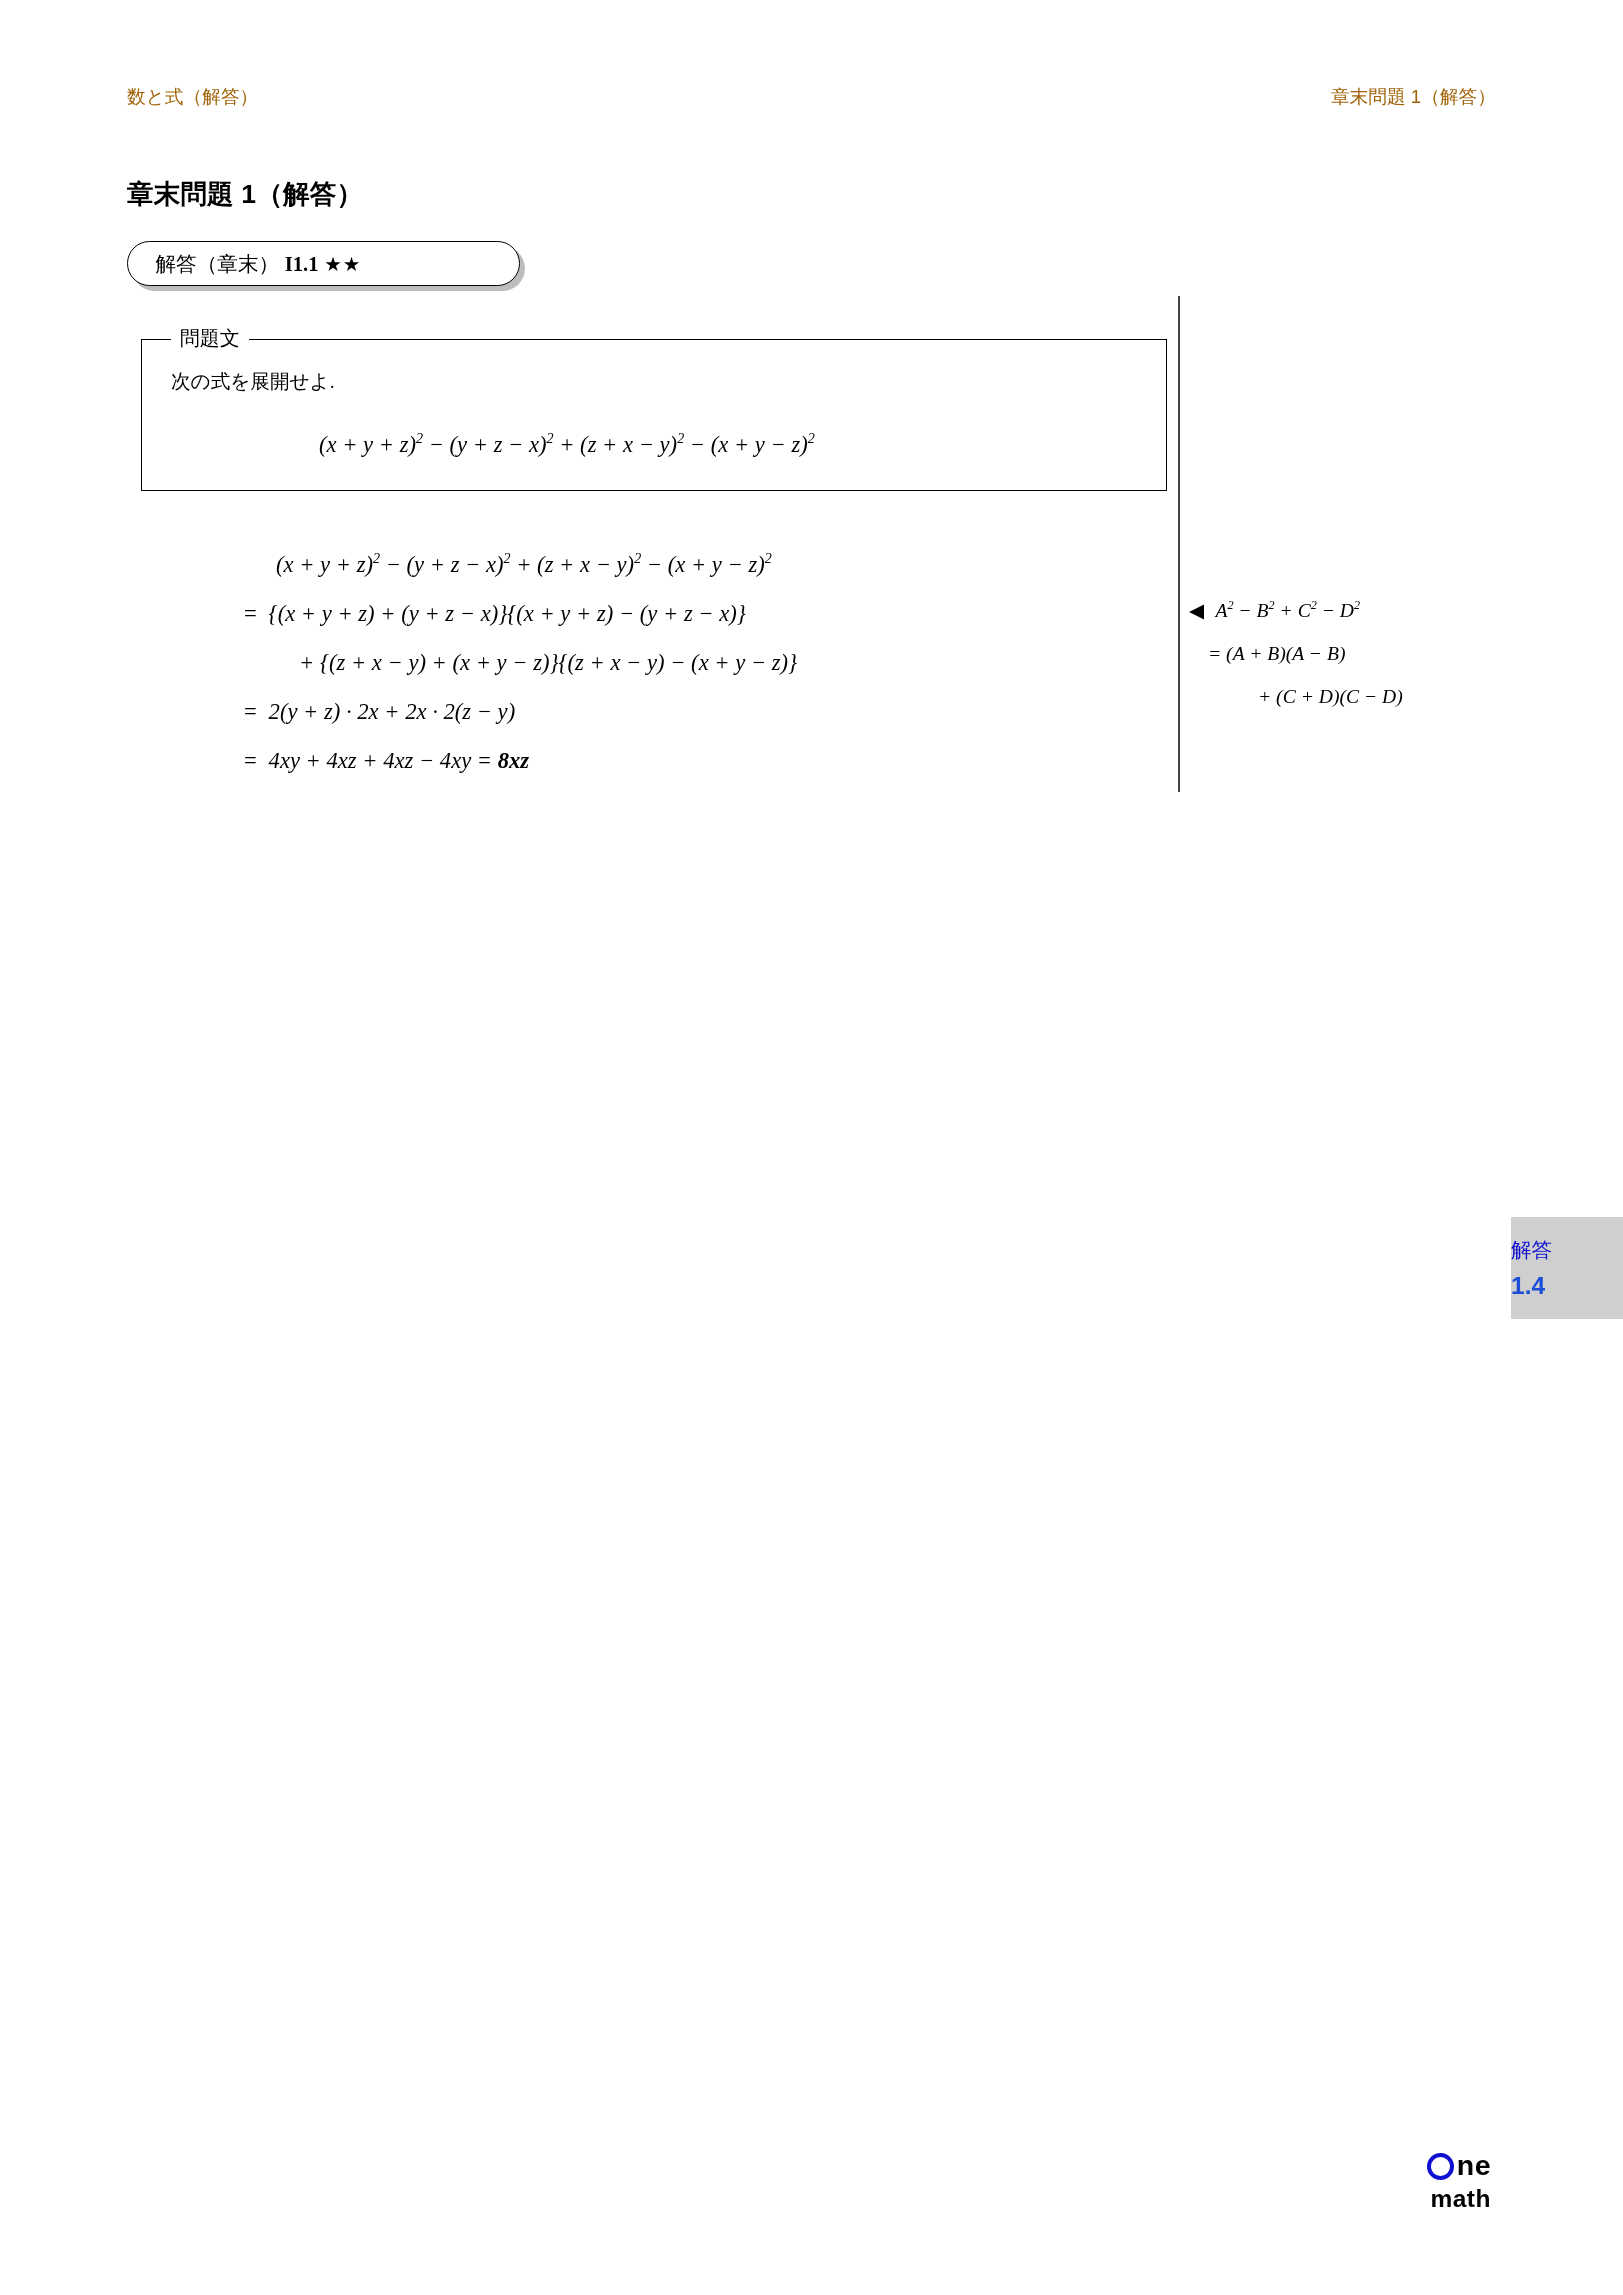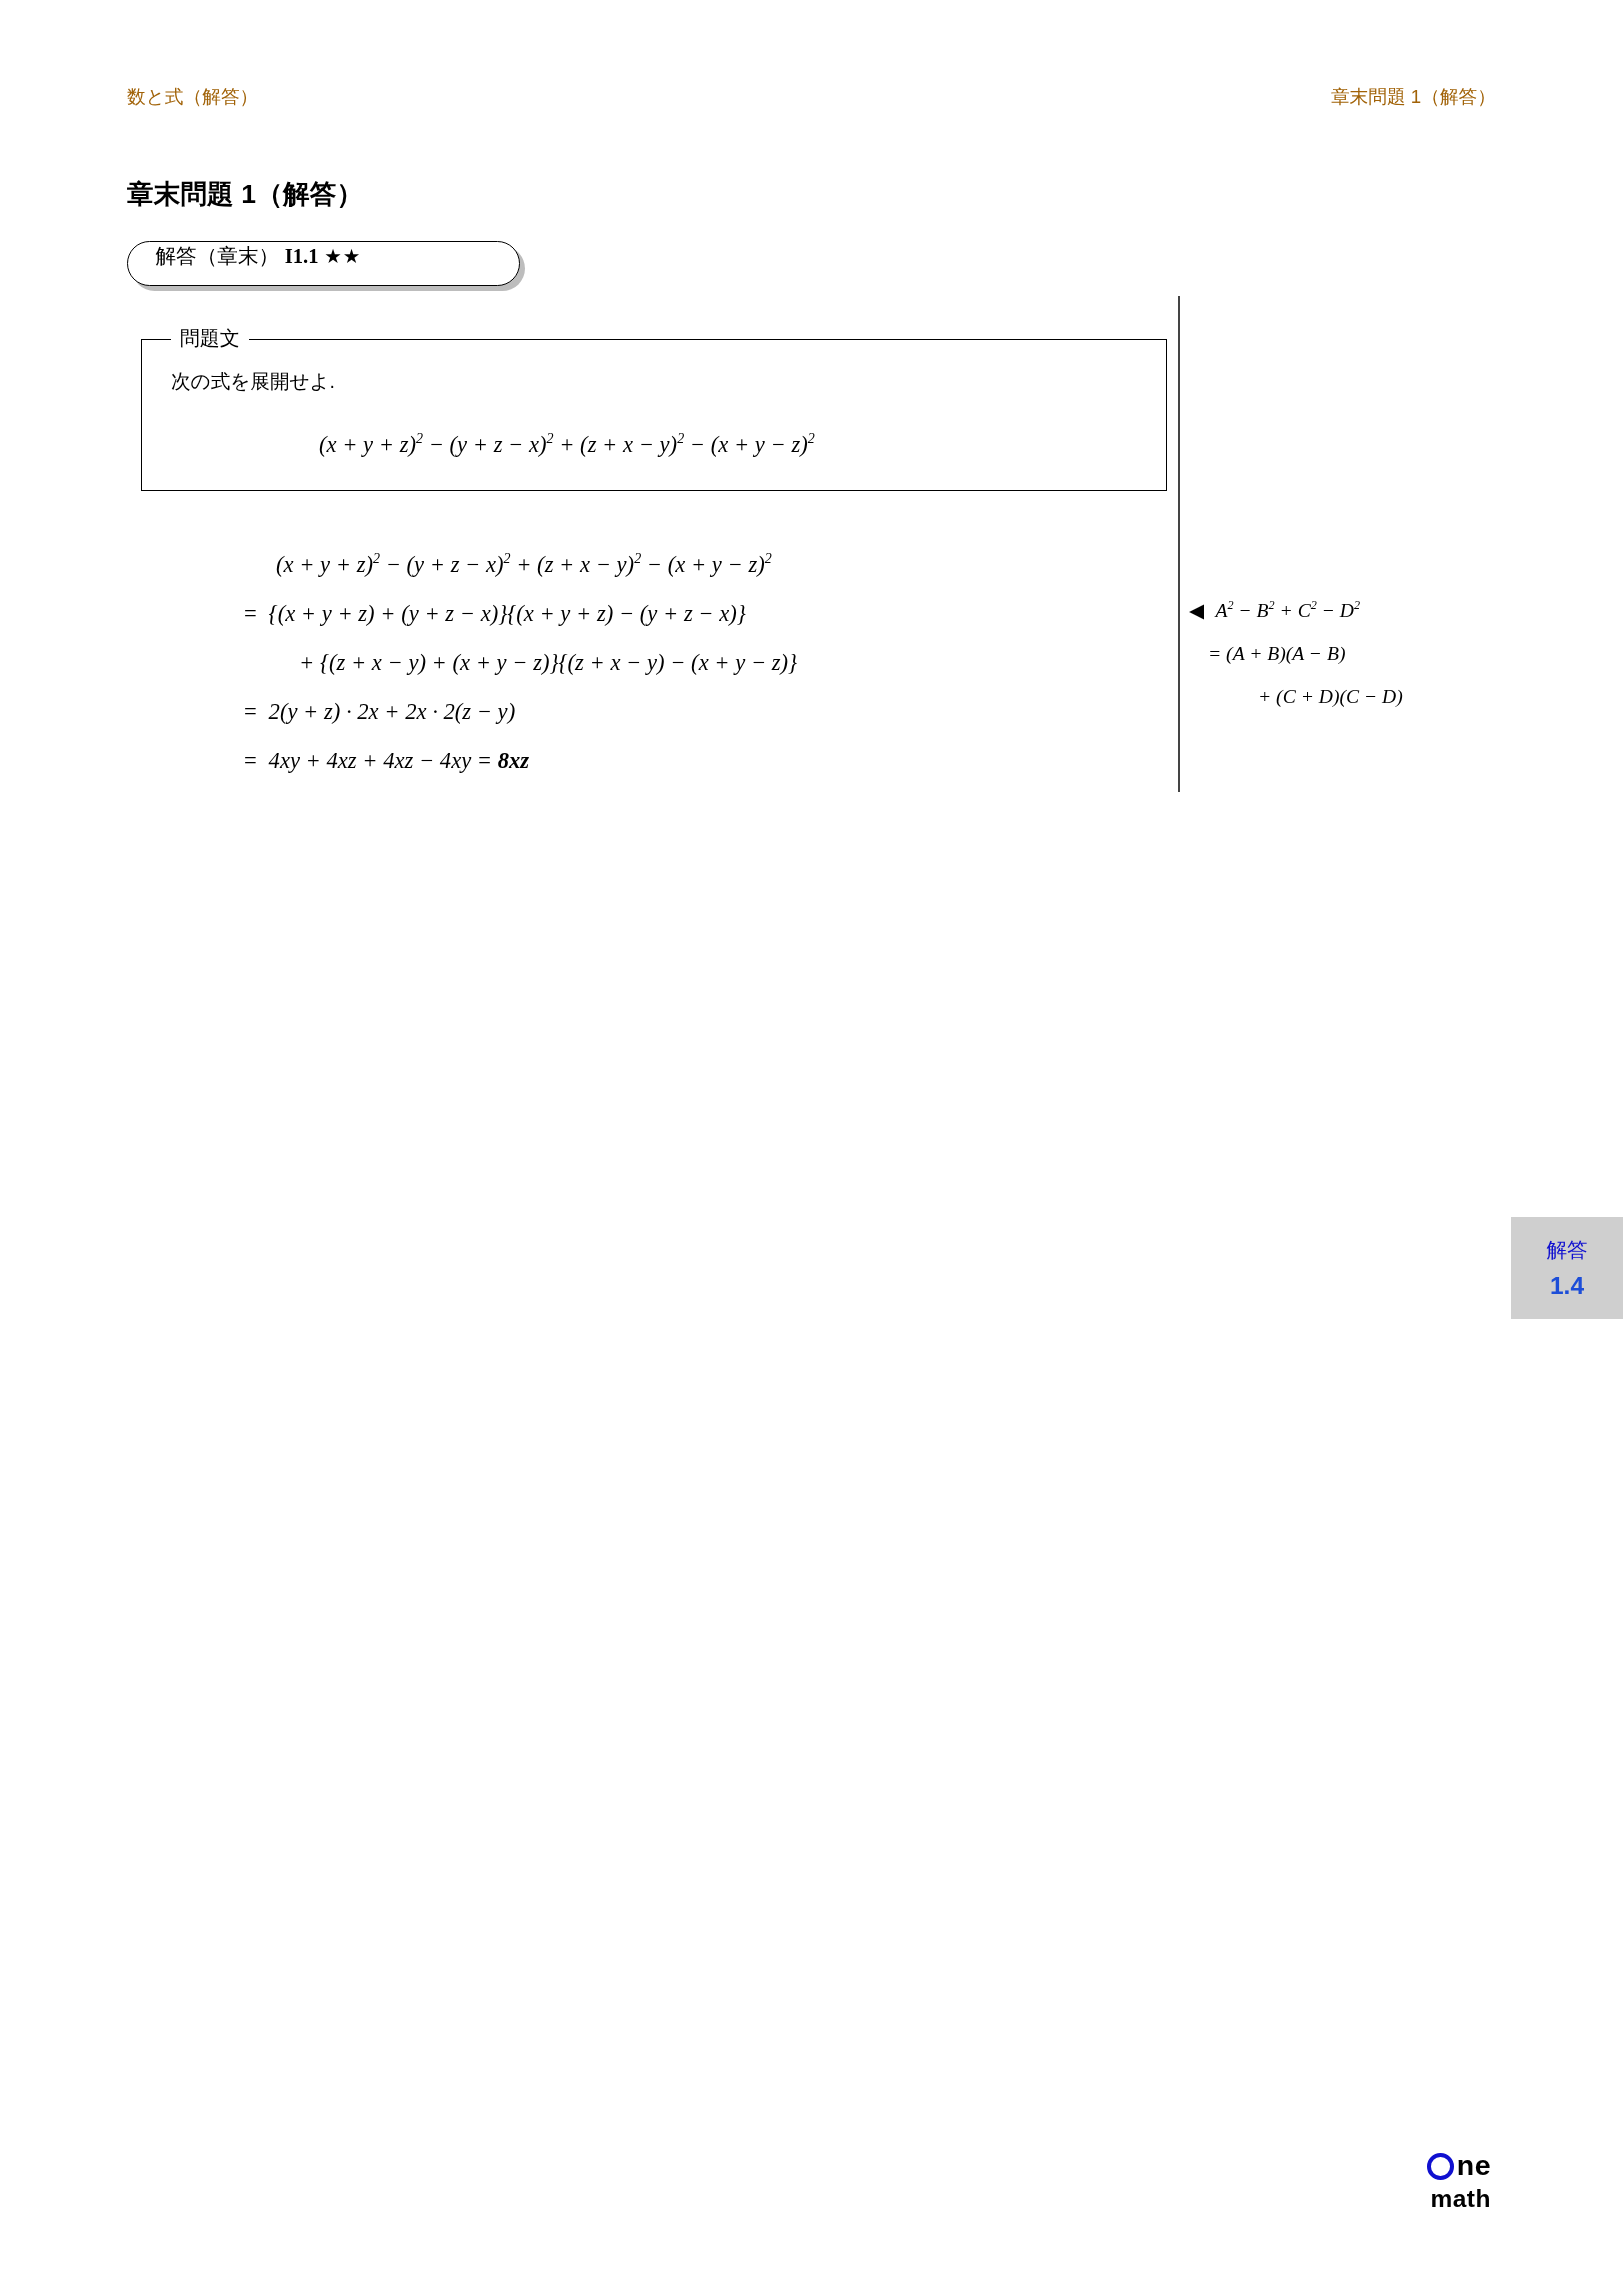--- a/index.html
+++ b/index.html
@@ -45,21 +45,21 @@
     position: absolute;
     left: 127px;
     top: 241px;
     width: 393px;
     height: 45px;
     box-sizing: border-box;
     border: 1.5px solid #000000;
     border-radius: 22.6px;
     background: #ffffff;
     display: flex;
-    align-items: flex-start;
+    align-items: center;
     z-index: 3;
   }
   .pill-shadow {
     position: absolute;
     left: 132px;
     top: 246px;
     width: 393px;
     height: 45px;
     border-radius: 22.6px;
     background: #bdbdbd;
@@ -160,21 +160,20 @@
   
   .side-tab {
     position: absolute;
     right: 0;
     top: 1217px;
     width: 112px;
     height: 102px;
     background: #cfcfcf;
     display: flex;
     flex-direction: column;
-    align-items: center;
     justify-content: center;
     gap: 7.9px;
   }
   .side-tab .t1 {
     font-family: "Liberation Sans", sans-serif;
     font-size: 20.6px;
     color: #1010d0;
     font-weight: normal;
   }
   .side-tab .t2 {

